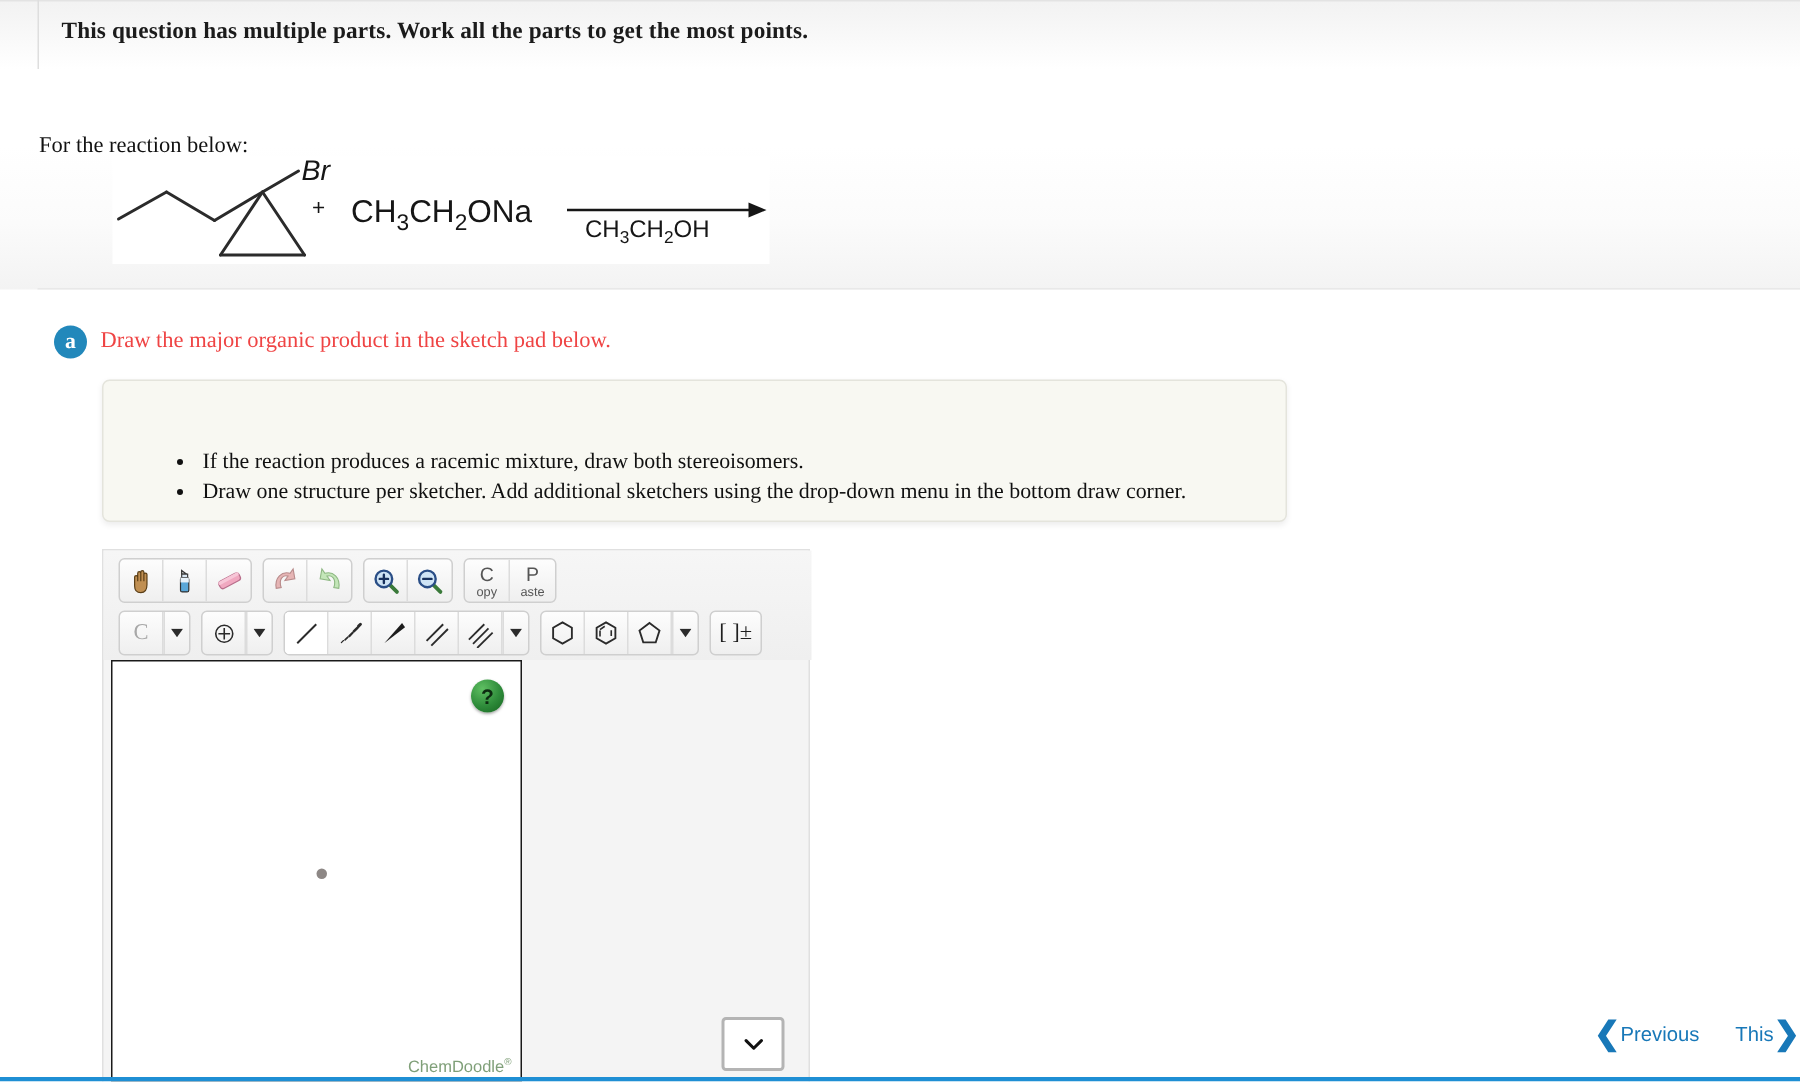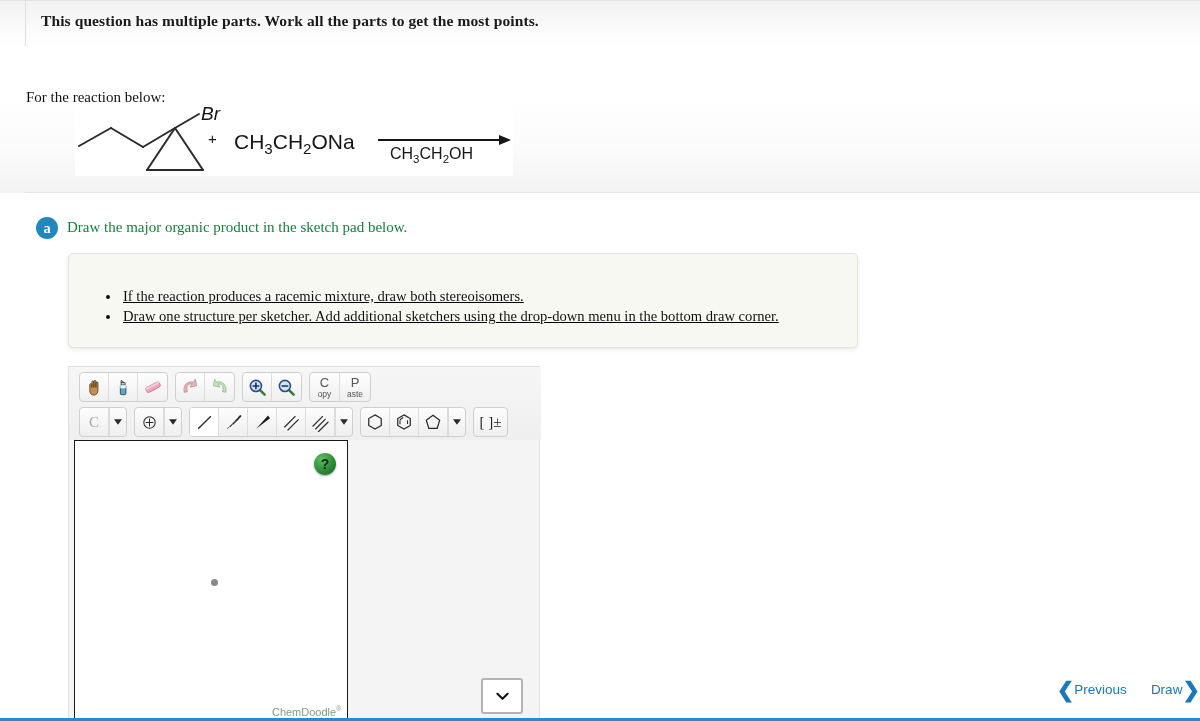--- a/index.html
+++ b/index.html
@@ -98,39 +98,38 @@
     font-family: "Liberation Serif", serif;
     font-size: 14.5px;
     font-weight: bold;
     text-align: center;
     line-height: 22px;
   }
   #part-a-text {
     position: absolute;
     left: 67px; top: 219px;
     font-size: 15px;
-    color: #15803d;
+    color: #ef4444;
     white-space: nowrap;
   }
 
   
   #instructions-box {
     position: absolute;
     left: 68px; top: 253px;
     width: 790px; height: 95px;
     background: #f8f8f2;
     border: 1px solid #e4e4dc;
     border-radius: 5px;
     box-shadow: 0 2px 4px rgba(0,0,0,0.08);
   }
   #instructions-list {
-    margin: 4px;
+    margin: 16px;
     padding: 28px 0 0 48px;
     list-style: disc;
-    text-decoration: underline;
   }
   #instructions-list li {
     font-size: 14.6px;
     color: #111111;
     line-height: 20px;
     white-space: nowrap;
     padding-left: 2px;
   }
 
   
@@ -517,18 +516,18 @@
     <path d="M1.5 1.5 L7 7 L12.5 1.5" fill="none" stroke="#111" stroke-width="2.2" stroke-linecap="round" stroke-linejoin="round"></path>
   </svg>
 </div>
 
 <div id="nav">
   <div class="nav-btn" id="nav-prev">
     <span class="chev">❮</span>
     <span>Previous</span>
   </div>
   <div class="nav-btn" id="nav-next">
-    <span>Draw</span>
+    <span>This</span>
     <span class="chev">❯</span>
   </div>
 </div>
 
 <div id="bottom-bar"></div>
 
 </body></html>

